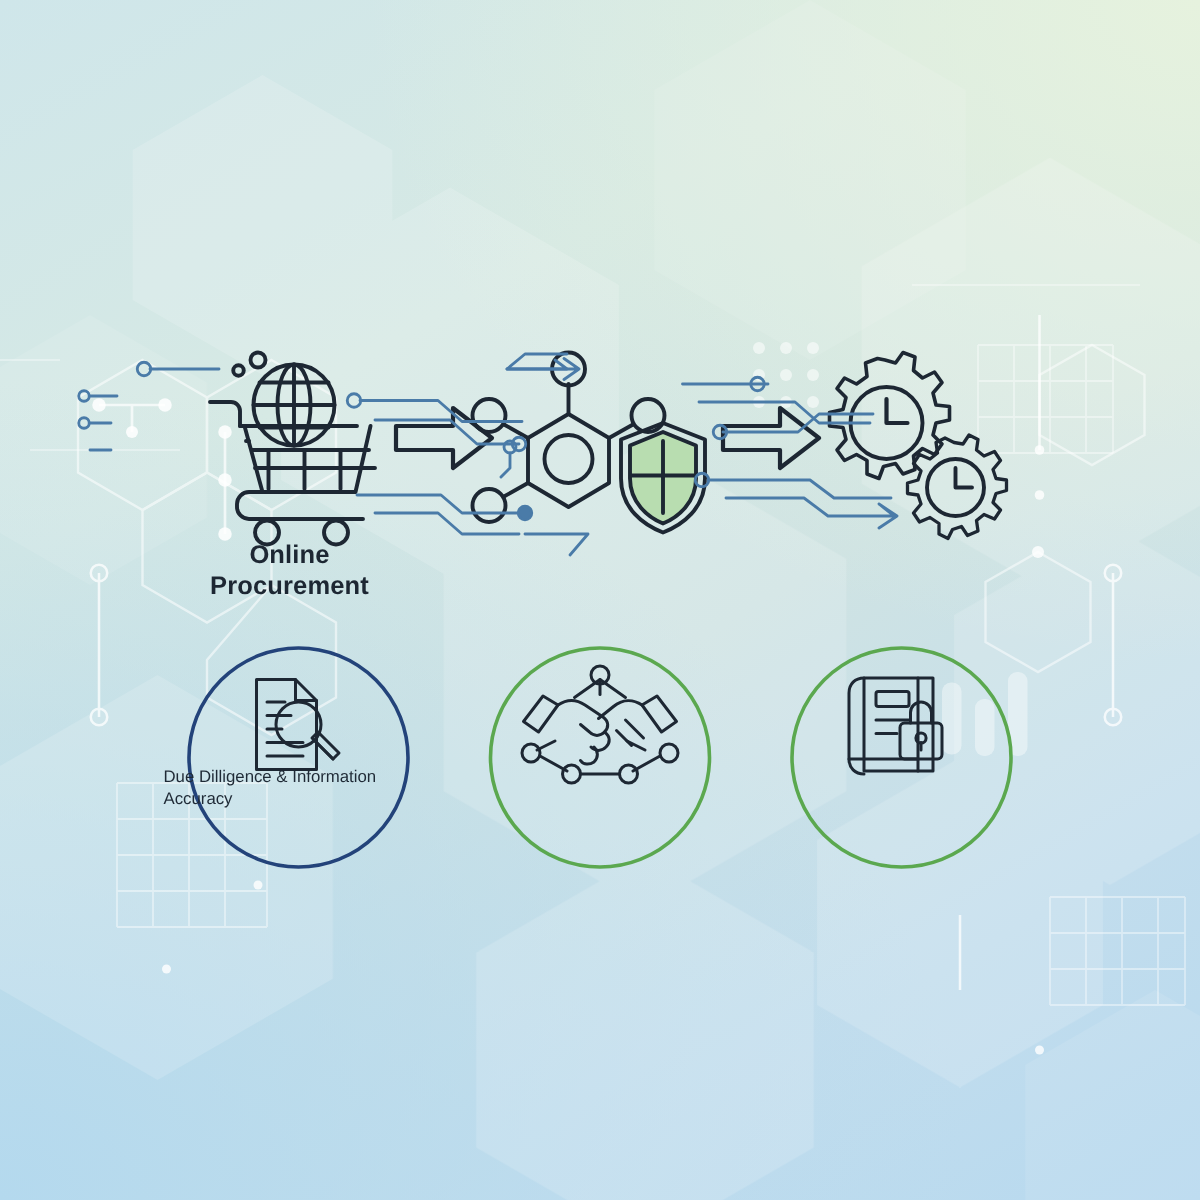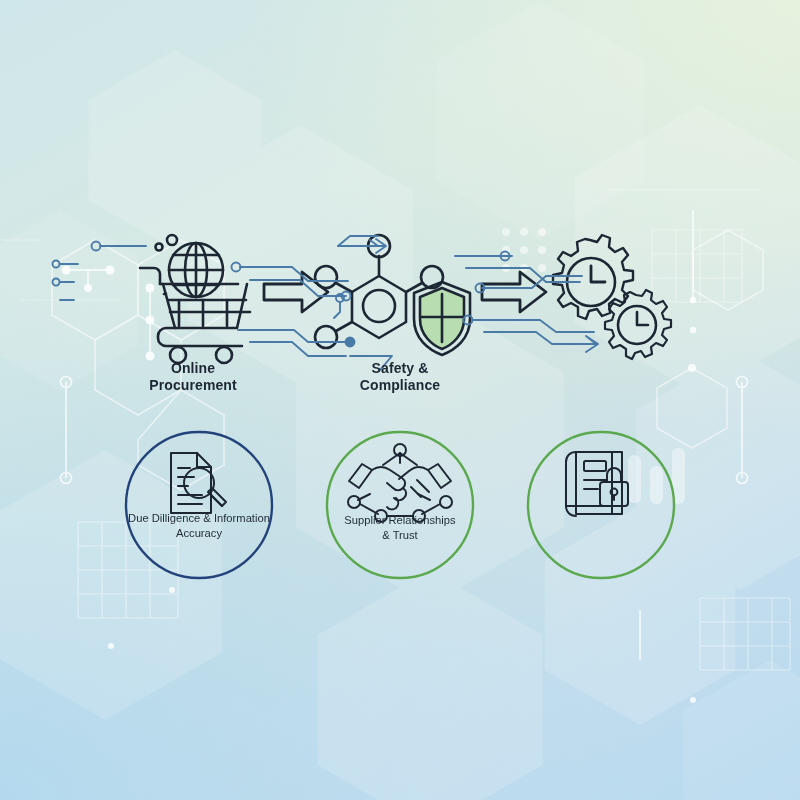--- a/index.html
+++ b/index.html
@@ -12,25 +12,25 @@
     background:
       radial-gradient(120% 95% at 100% 0%, #e6f2de 0%, rgba(230,242,222,0) 58%),
       radial-gradient(130% 110% at 0% 100%, #b4d9ee 0%, rgba(180,217,238,0) 62%),
       linear-gradient(150deg,#cfe6ea 0%,#d6e9e4 30%,#cfe3e3 55%,#c2dded 80%,#b7d9ef 100%);
   }
   #bg-deco,#fg-layer{position:absolute;inset:0;width:800px;height:800px;}
   #fg-layer{pointer-events:none;}
 
   .node-label{
     position:absolute;text-align:center;color:#1d2733;
-    font-size:14px;line-height:1.22;font-weight:700;letter-spacing:.1px;
+    font-size:17px;line-height:1.22;font-weight:700;letter-spacing:.1px;
     white-space:pre-line;
   }
   .circle-label{
-    position:absolute;text-align:center;color:#1f2a36;
+    position:absolute;text-align:left;color:#1f2a36;
     font-size:11.2px;line-height:1.3;font-weight:400;
     white-space:pre-line;
   }
 </style>
 </head>
 <body>
 
 <div id="stage">
 
   <svg id="bg-deco" viewBox="0 0 800 800">
@@ -289,21 +289,17 @@
         <rect x="600" y="482" width="28" height="24" rx="3"></rect>
         <path d="M607,482 v-7 a7,7 0 0 1 14,0 v7"></path>
         <circle cx="614" cy="492" r="3.4"></circle>
         <path d="M614,495 v5"></path>
       </g>
     </g>
   </svg>
 
   <div class="node-label" style="left:93px;top:360px;width:200px;">Online
 Procurement</div>
-  <div class="node-label" style="left:300px;top:360px;width:200px;">Safety &amp;
-Compliance</div>
 
   <div class="circle-label" style="left:109px;top:511px;width:180px;">Due Dilligence &amp; Information
 Accuracy</div>
-  <div class="circle-label" style="left:325px;top:513px;width:150px;">Supplier Relationships
-&amp; Trust</div>
 
 </div>
 
 </body></html>

